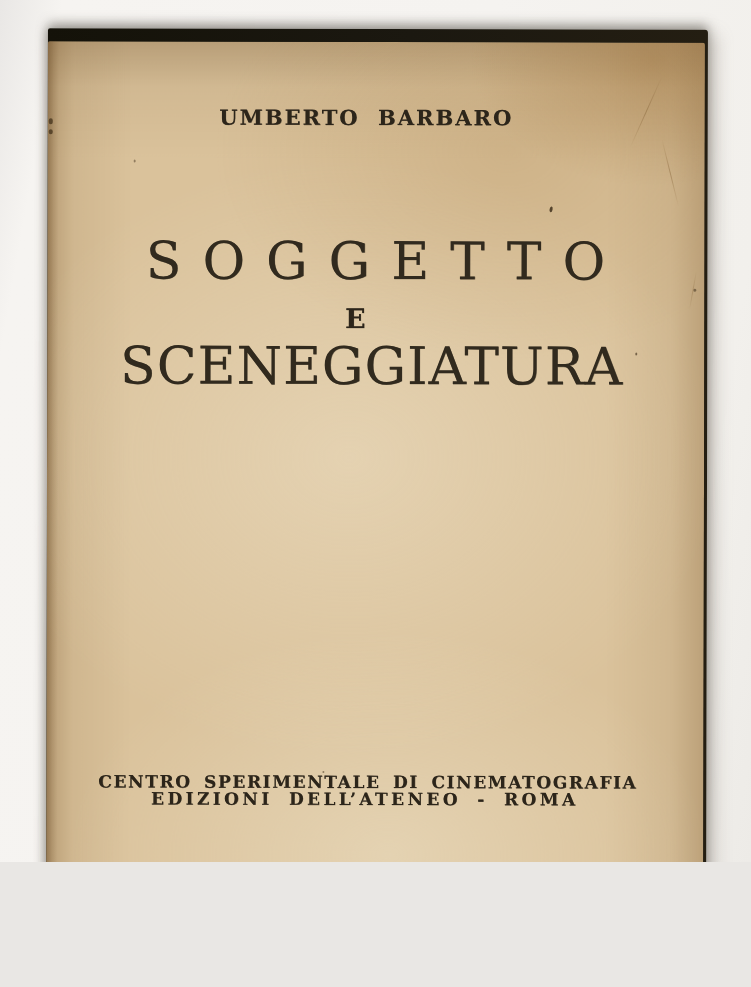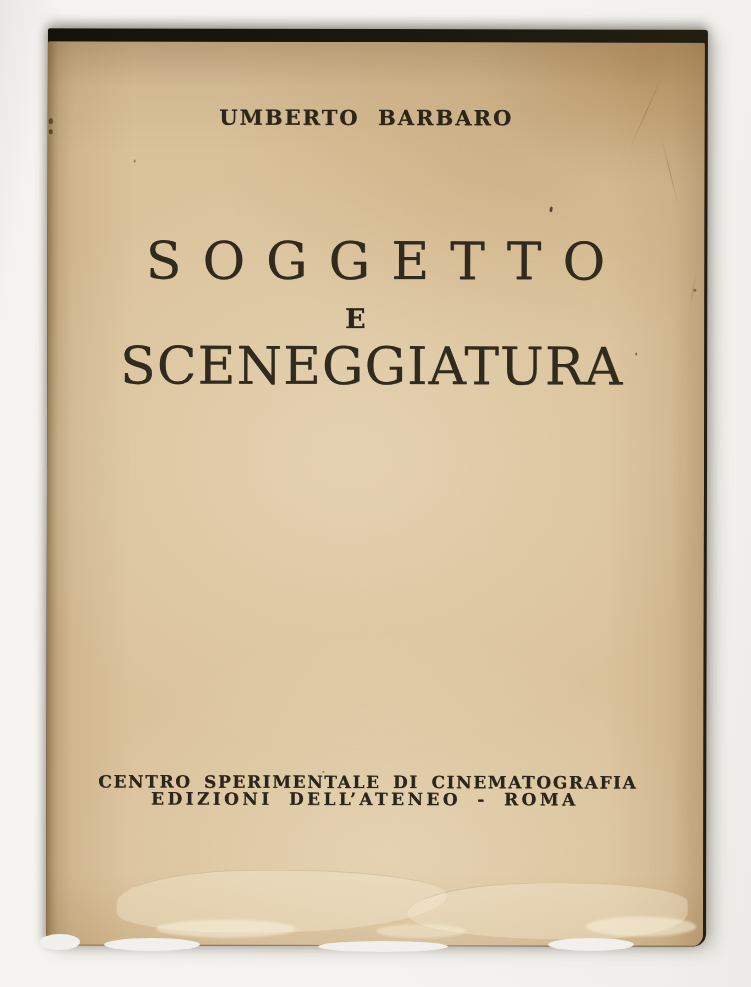--- a/index.html
+++ b/index.html
@@ -1,17 +1,17 @@
 <!DOCTYPE html>
 <html><head>
 <meta charset="utf-8">
 <style>
   html,body{margin:0;padding:0;background:#e9e7e4;}
   #stage{
-    position:relative;width:751px;height:987px;overflow:hidden;
+    position:relative;width:751px;height:862px;overflow:hidden;
     font-family:"DejaVu Serif","Liberation Serif",serif;
     background:linear-gradient(100deg,#e9e7e5 0%,#f6f4f1 7%,#f5f3f0 55%,#f2f0ec 88%,#edebe7 100%);
   }
   
   .book{
     position:absolute;left:47px;top:29px;width:660px;height:917px;
     background:linear-gradient(to right,#141209,#1b1810 55%,#241e12);
     border-radius:2px 3px 13px 6px;
     transform:rotate(.12deg);
     box-shadow:0 -5px 11px rgba(96,92,86,.55), 9px 5px 16px rgba(148,140,128,.38),

